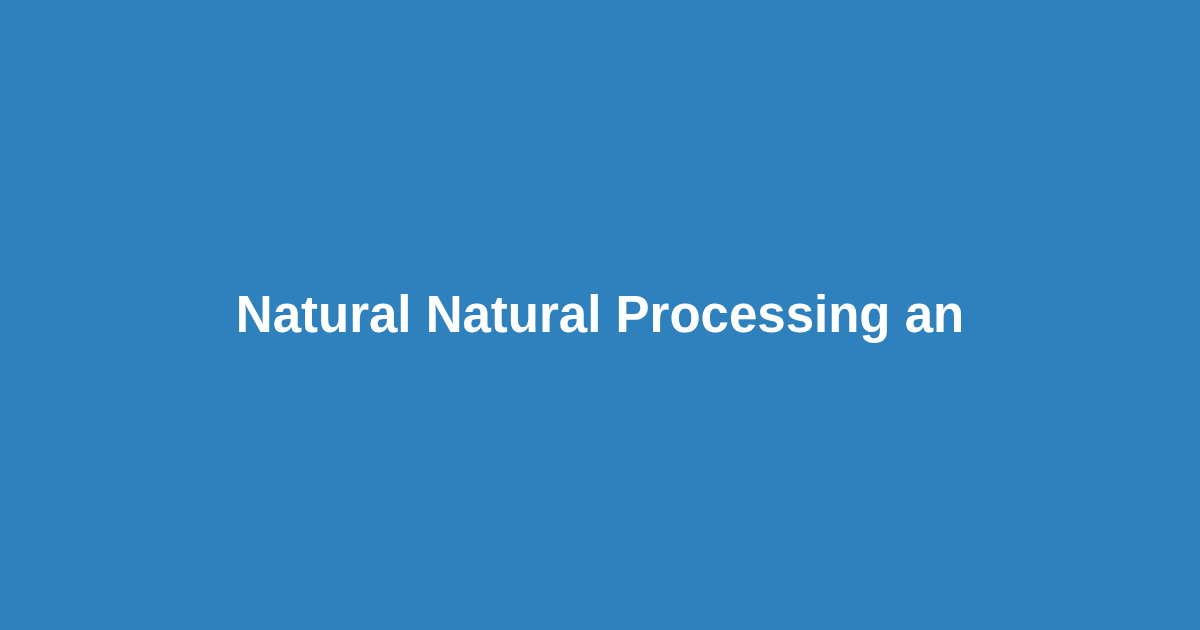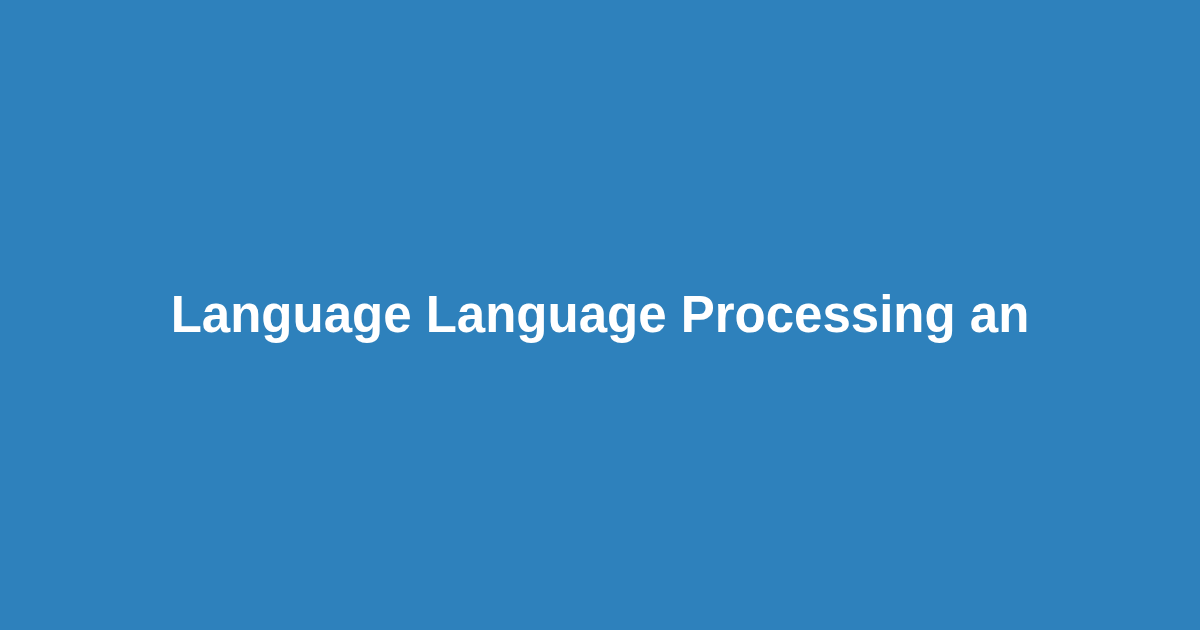--- a/index.html
+++ b/index.html
@@ -52,16 +52,16 @@
     text-overflow: clip;
   }
 </style>
 </head>
 <body>
 
 <div class="og-card" style="background-color: rgb(46, 129, 188);">
 
   <div class="og-card__inner">
 
-    <h1 class="og-card__title" style="color: rgb(255, 255, 255);">Language Language Processing an</h1>
+    <h1 class="og-card__title" style="color: rgb(255, 255, 255);">Natural Natural Processing an</h1>
 
   </div>
 </div>
 
 </body></html>

